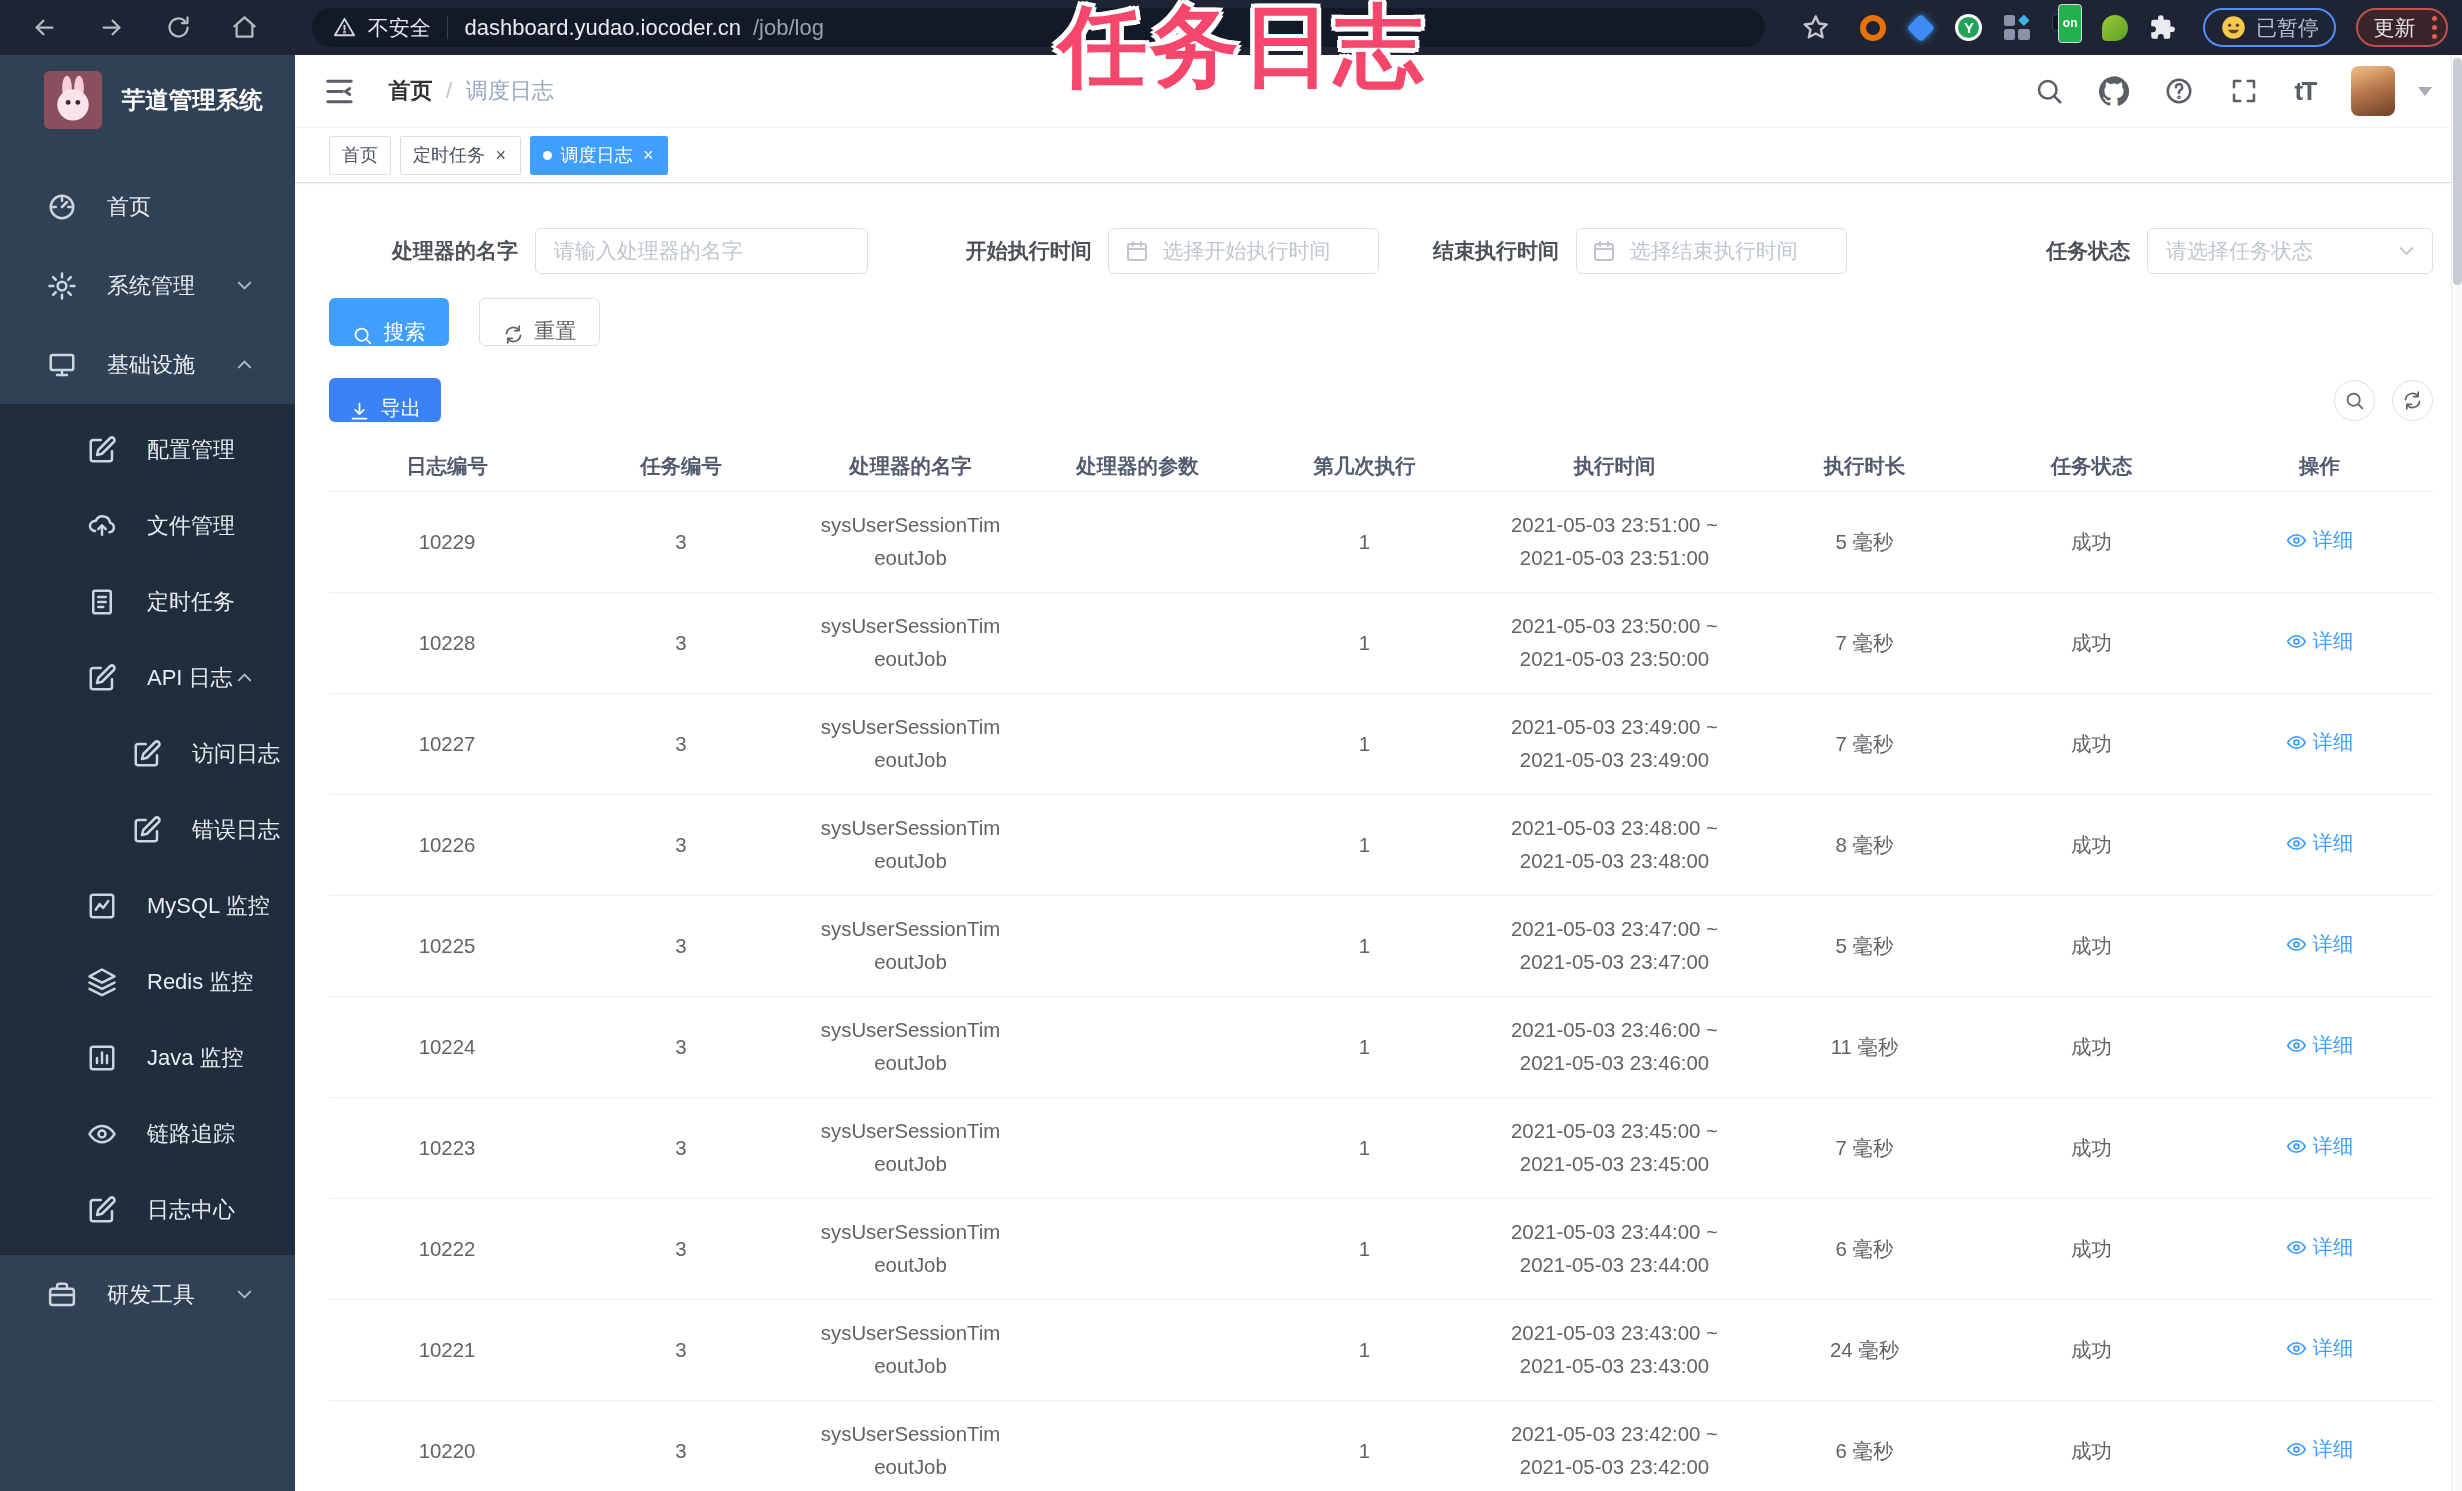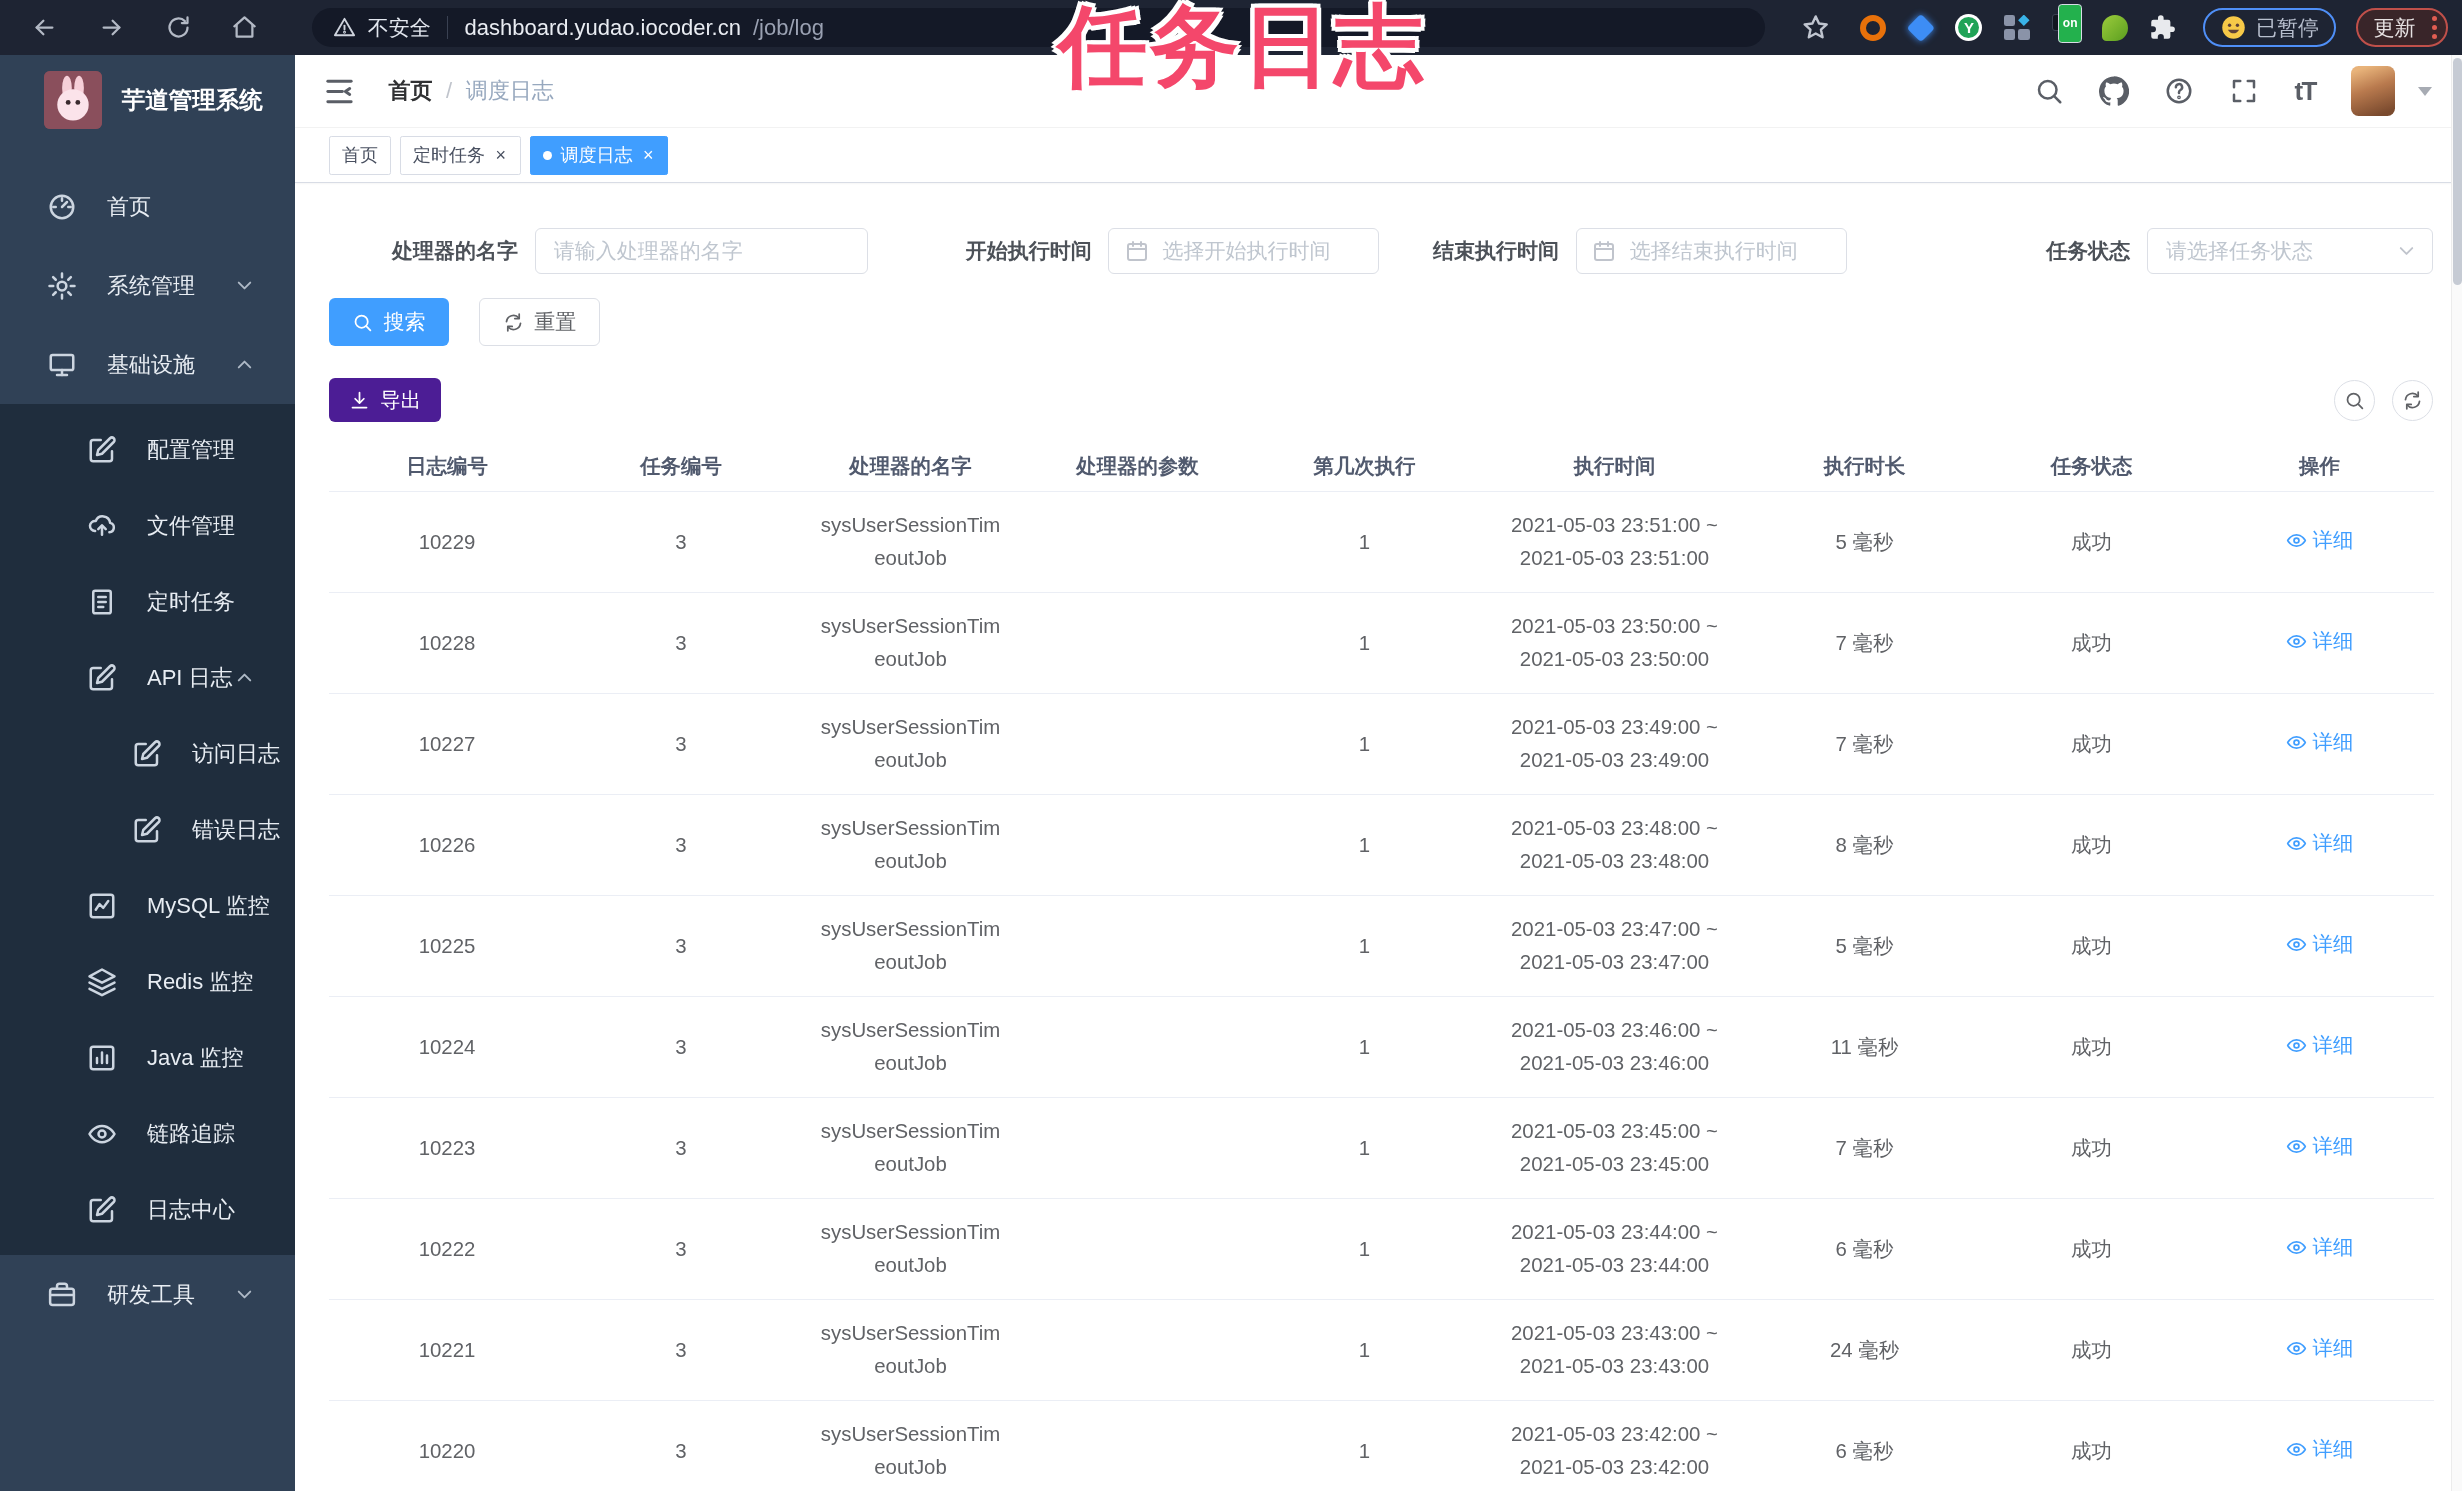--- a/index.html
+++ b/index.html
@@ -100,26 +100,26 @@
   .input-wrap { position:relative; flex:none; }
   .input-wrap input { width:100%; height:46px; border:1.5px solid #dcdfe6; border-radius:6px;
     font-size:21px; color:#303133; padding:0 18px; outline:none; font-family:inherit; background:#fff; }
   .input-wrap input::placeholder { color:#bfc6cf; }
   .input-wrap.with-ico input { padding-left:53px; }
   .in-ico { position:absolute; left:16.7px; top:50%; transform:translateY(-50%); width:24px; height:24px; color:#c0c4cc; }
   .sel-arrow { position:absolute; right:15px; top:50%; transform:translateY(-50%); width:23px; height:23px; color:#c0c4cc; }
 
   .btn-row { margin-top:24px; display:flex; gap:30px; }
   button { font-family:inherit; cursor:pointer; }
-  .btn { height:48px; border-radius:6px; font-size:21px; display:inline-flex; align-items:center; gap:10.6px; padding:0 23px; border:none; }
+  .btn { height:48px; border-radius:6px; font-size:21px; display:inline-flex; align-items:flex-end; gap:10.6px; padding:0 23px; border:none; }
   .btn .ic { width:21px; height:21px; }
   .btn-primary { background:#409eff; color:#fff; }
   .btn-plain { background:#fff; border:1.5px solid #dcdfe6; color:#606266; }
   .toolbar-row { margin-top:32px; display:flex; align-items:center; }
-  .btn-warning { background:#4c1d95; color:#fff; height:44px; font-size:20.4px; padding:0 19.7px; }
+  .btn-warning { background:#3b82f6; color:#fff; height:44px; font-size:20.4px; padding:0 19.7px; }
   .round-btns { margin-left:auto; display:flex; gap:16.7px; }
   .round-btn { width:41px; height:41px; border-radius:50%; border:1.5px solid #dcdfe6; background:#fff; color:#606266; display:flex; align-items:center; justify-content:center; }
   .round-btn .ic { width:21px; height:21px; }
 
   
   table { margin-top:19.7px; width:2104px; border-collapse:collapse; table-layout:fixed; }
   thead th { height:50px; font-size:20.4px; color:#515a6e; font-weight:bold; background:#fff;
     border-bottom:0.8px solid #ebeef5; text-align:center; }
   tbody td { height:101px; font-size:20.4px; color:#606266; text-align:center;
     border-bottom:0.8px solid #ebeef5; line-height:33px; }

